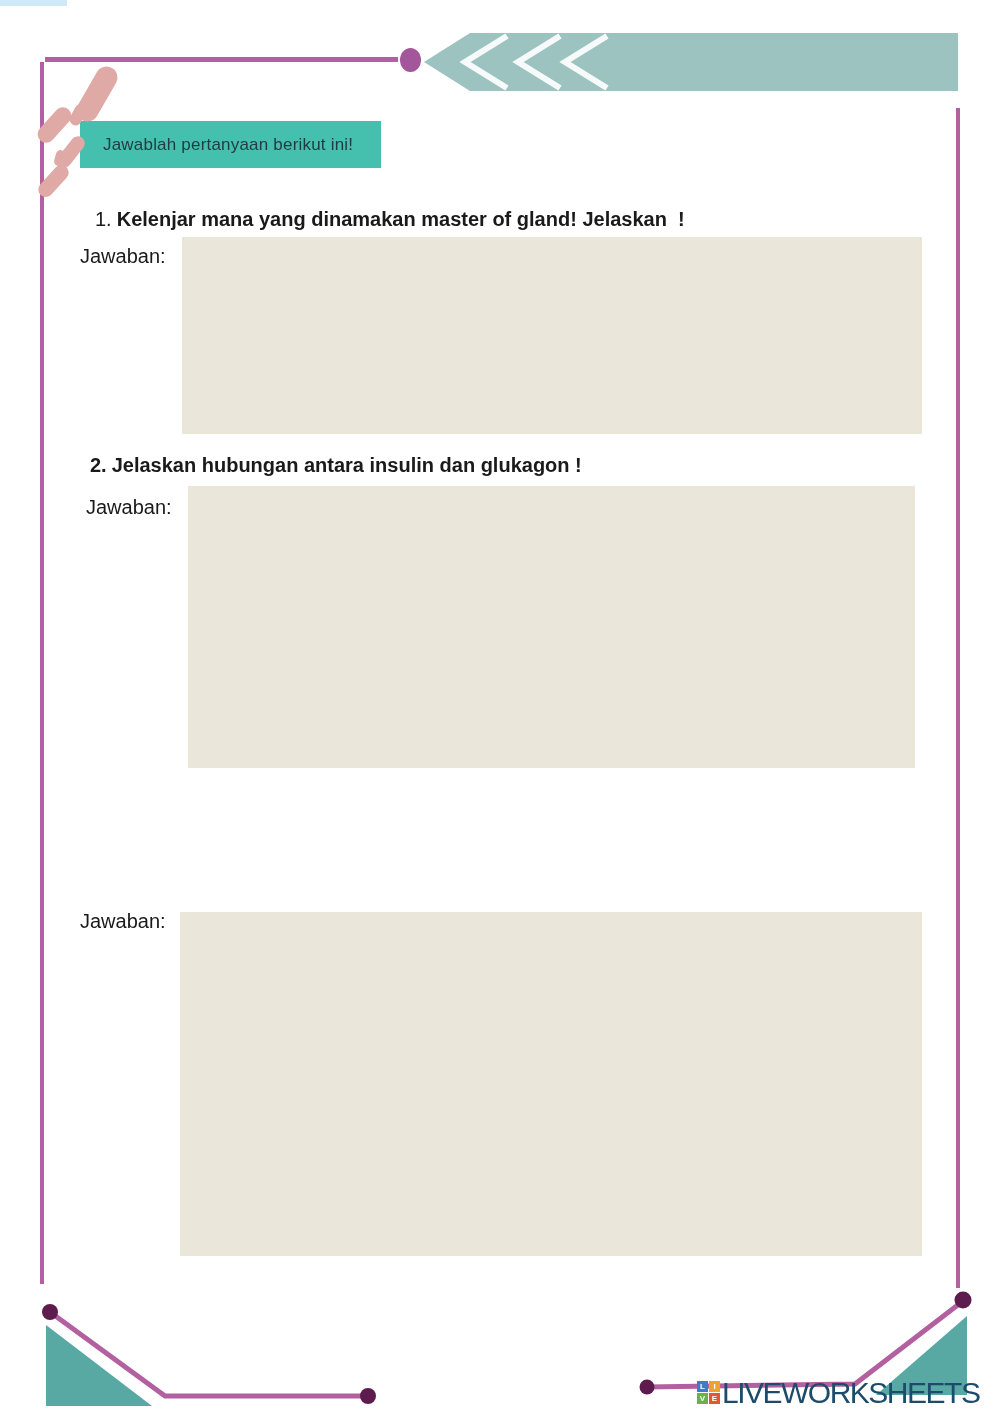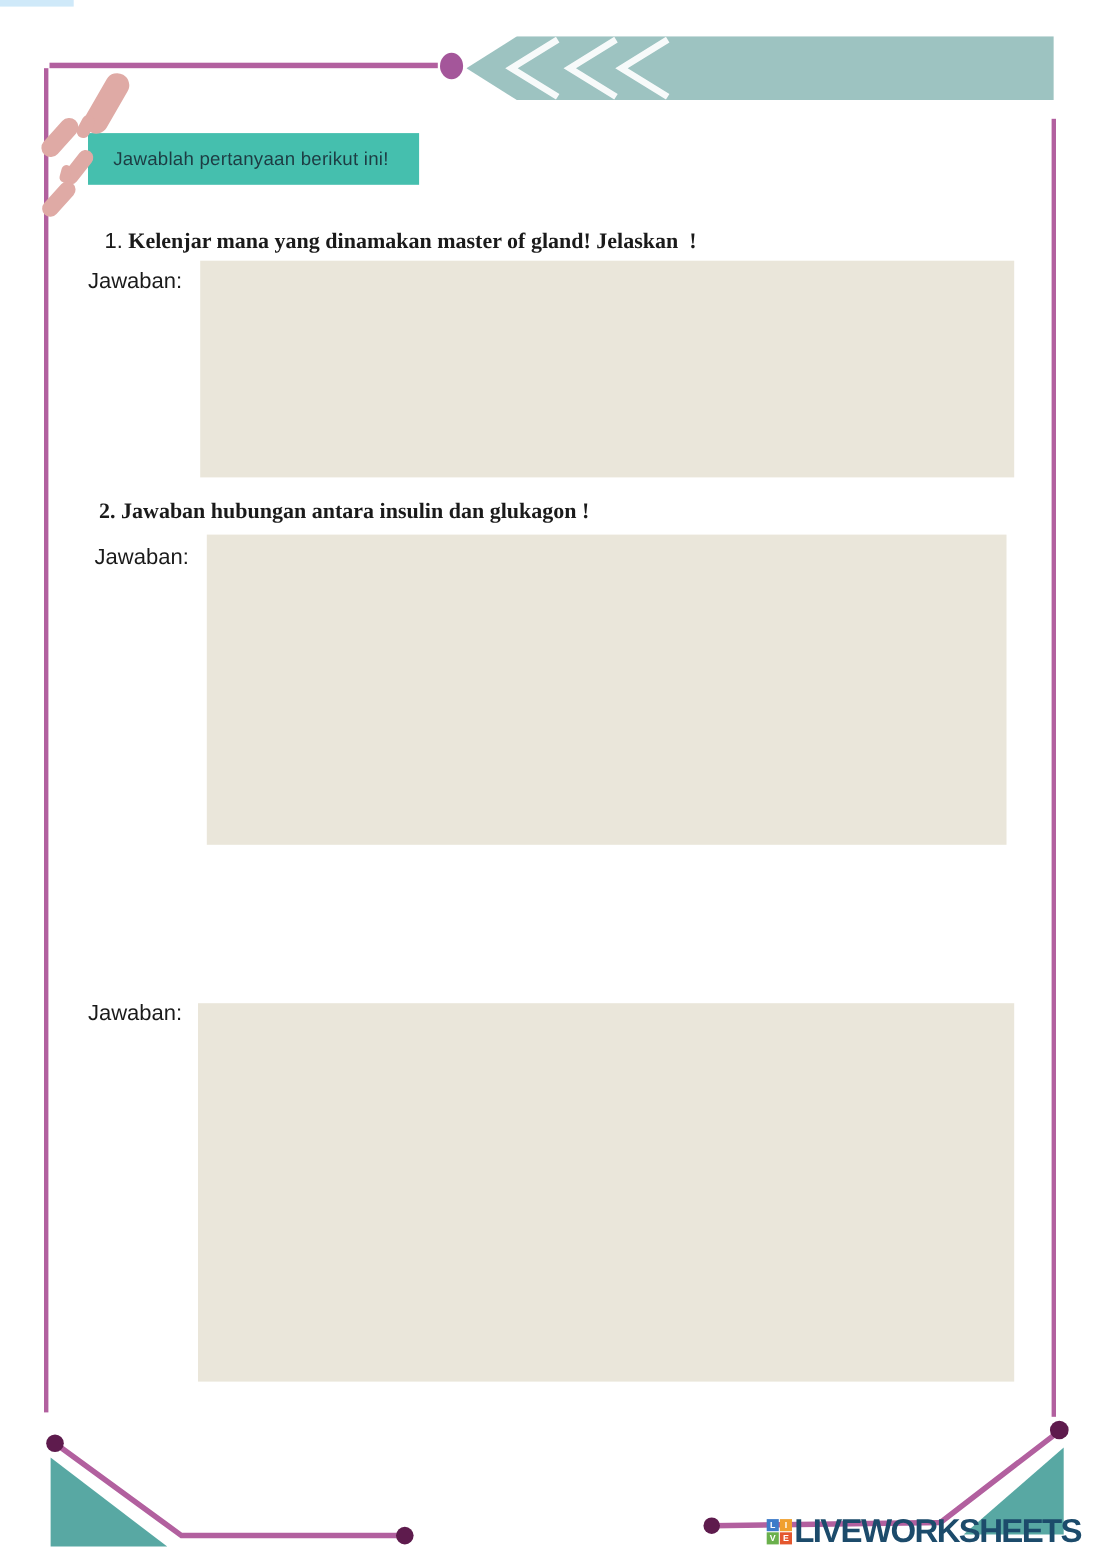--- a/index.html
+++ b/index.html
@@ -33,21 +33,21 @@
   #brush-4{left:64px; top:134px; width:14px; height:36px; transform:rotate(38deg);}
   #brush-5{left:55px; top:150px; width:9px;  height:16px; transform:rotate(15deg);}
   #brush-6{left:46px; top:162px; width:15px; height:38px; transform:rotate(42deg);}
 
   #badge{left:80px; top:121px; width:301px; height:47px; background:var(--badge-teal);
          display:flex; align-items:center; padding-left:23px; z-index:2;}
   #badge .badge-label{font-size:17px; color:var(--badge-text); letter-spacing:.2px;text-align:right;}
 
   .q-line{position:absolute; font-size:20px; line-height:26px; color:var(--ink);}
   .q-num{font-weight:normal; margin-right:5px;}
-  .q-num.bold, .q-text{font-weight:bold;font-family:Liberation Serif, serif;}
+  .q-num.bold, .q-text{font-weight:bold;}
   #q1{left:95px; top:206px; width:820px;}
   #q2{left:90px; top:452px; width:820px;}
   #q3{left:90px; top:808px; width:792px; text-align:justify; line-height:32px;}
   #q3 .q-text{word-spacing:2px;}
 
   .jawaban{position:absolute; font-size:20px; font-weight:normal; color:var(--ink);}
   #jawaban-1{left:80px; top:245px;}
   #jawaban-2{left:86px; top:496px;}
   #jawaban-3{left:80px; top:910px;}
 
@@ -65,21 +65,21 @@
   .corner-dot{fill:var(--dot-plum);}
 
   #logo{left:697px; top:1377px; display:flex; align-items:flex-start; z-index:5; text-decoration:none; cursor:pointer;}
   #logo-icon{display:grid; grid-template-columns:11px 11px; grid-template-rows:11px 11px; gap:1px; margin-top:4px;}
   #logo-icon span{display:flex; align-items:center; justify-content:center;
                   color:#fff; font-size:8px; font-weight:bold; line-height:11px;}
   #logo-icon .sq-l{background:var(--icon-blue);}
   #logo-icon .sq-i{background:var(--icon-orange);}
   #logo-icon .sq-v{background:var(--icon-green);}
   #logo-icon .sq-e{background:var(--icon-red);}
-  #brand-name{margin-left:2px; font-size:30px; font-weight:bold; color:var(--brand-navy);
+  #brand-name{margin-left:2px; font-size:30px; font-weight:normal; color:var(--brand-navy);
               letter-spacing:-1.5px; line-height:32px;}
 </style>
 </head>
 <body>
 
 <div id="page">
 
   <div class="abs" id="top-strip"></div>
   <div class="abs" id="top-line"></div>
   <div class="abs" id="top-dot"></div>
@@ -104,21 +104,21 @@
     <span class="badge-label">Jawablah pertanyaan berikut ini!</span>
   </div>
 
   <div class="q-line" id="q1">
     <span class="q-num">1.</span><span class="q-text">Kelenjar mana yang dinamakan master of gland! Jelaskan&nbsp;&nbsp;!</span>
   </div>
   <div class="jawaban" id="jawaban-1">Jawaban:</div>
   <textarea class="answer" id="answer-1" style=""></textarea>
 
   <div class="q-line" id="q2">
-    <span class="q-num bold">2.</span><span class="q-text">Jawaban hubungan antara insulin dan glukagon !</span>
+    <span class="q-num bold">2.</span><span class="q-text">Jelaskan hubungan antara insulin dan glukagon !</span>
   </div>
   <div class="jawaban" id="jawaban-2">Jawaban:</div>
   <textarea class="answer" id="answer-2" style=""></textarea>
 
   <div class="jawaban" id="jawaban-3">Jawaban:</div>
   <textarea class="answer" id="answer-3" style=""></textarea>
 
   <svg class="corner-svg" id="corner-left" width="390" height="119" viewBox="0 0 390 119">
     <polygon class="tri" points="16,30 16,111 122,111"></polygon>
     <path class="corner-line" d="M20,17 L135,101 L338,101"></path>

